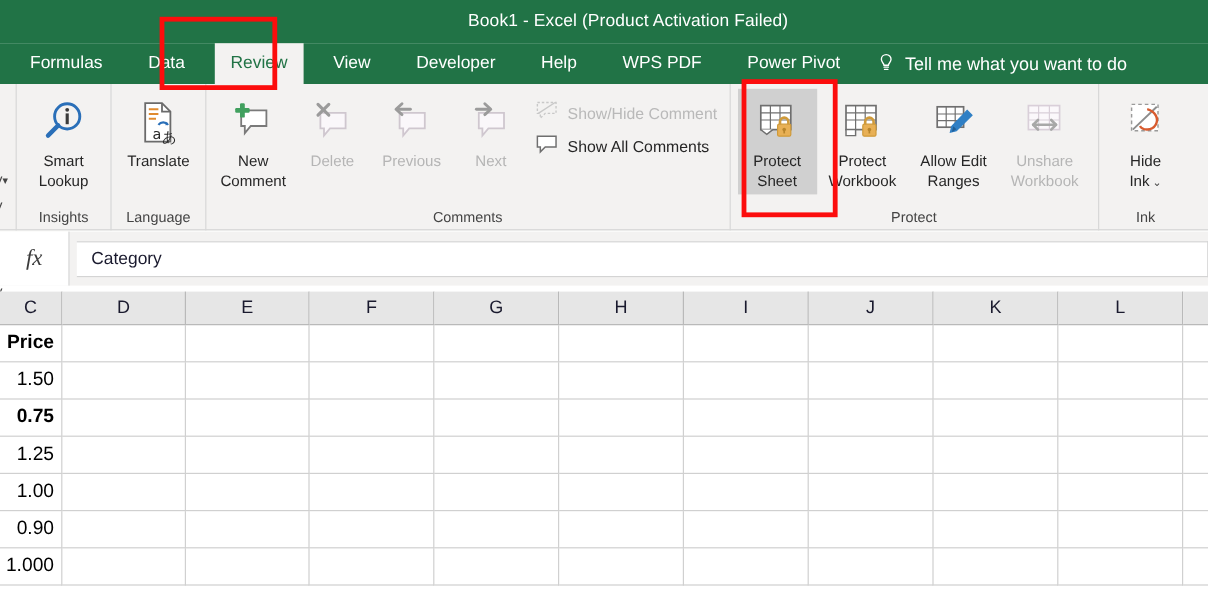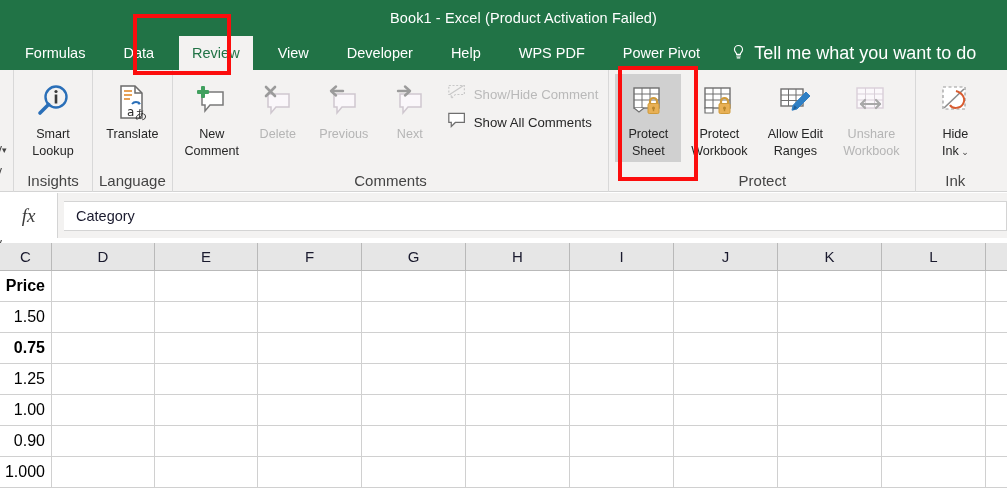--- a/index.html
+++ b/index.html
@@ -34,21 +34,21 @@
     padding: 0 13px; height: 34px;
     display: flex; align-items: center;
     white-space: nowrap;
     margin-left: 12px;
   }
   .tab.active {
     background: #f3f2f1; color: #217346;
   }
   .tellme {
     display: flex; align-items: center; gap: 8px;
-    padding-left: 18px; height: 34px; color: #ffffff; font-size: 18px;
+    padding-left: 18px; height: 34px; color: #ffffff; font-size: 15px;
     white-space: nowrap;
   }
   .bulb { width: 15px; height: 19px; display: block; }
 
   
   .ribbon {
     position: absolute; left: 0; top: 70px; width: 1007px; height: 122px;
     background: #f3f2f1;
     border-bottom: 1px solid #d4d4d4;
   }
@@ -57,21 +57,21 @@
     position: relative; height: 122px;
     display: flex; flex-direction: column; align-items: center;
     padding: 0 6px;
   }
   .group + .group { border-left: 1px solid #d8d8d8; }
   .group .body {
     flex: 1; display: flex; align-items: flex-start; justify-content: center;
     padding-top: 4px;
   }
   .group .glabel {
-    height: 22px; line-height: 22px; font-size: 15px; color: #444444;
+    height: 22px; line-height: 22px; font-size: 12px; color: #444444;
     width: 100%; text-align: center;
   }
 
   
   .bigbtn {
     width: 66px; height: 88px;
     display: flex; flex-direction: column; align-items: center;
     padding-top: 5px;
     text-align: center;
   }

